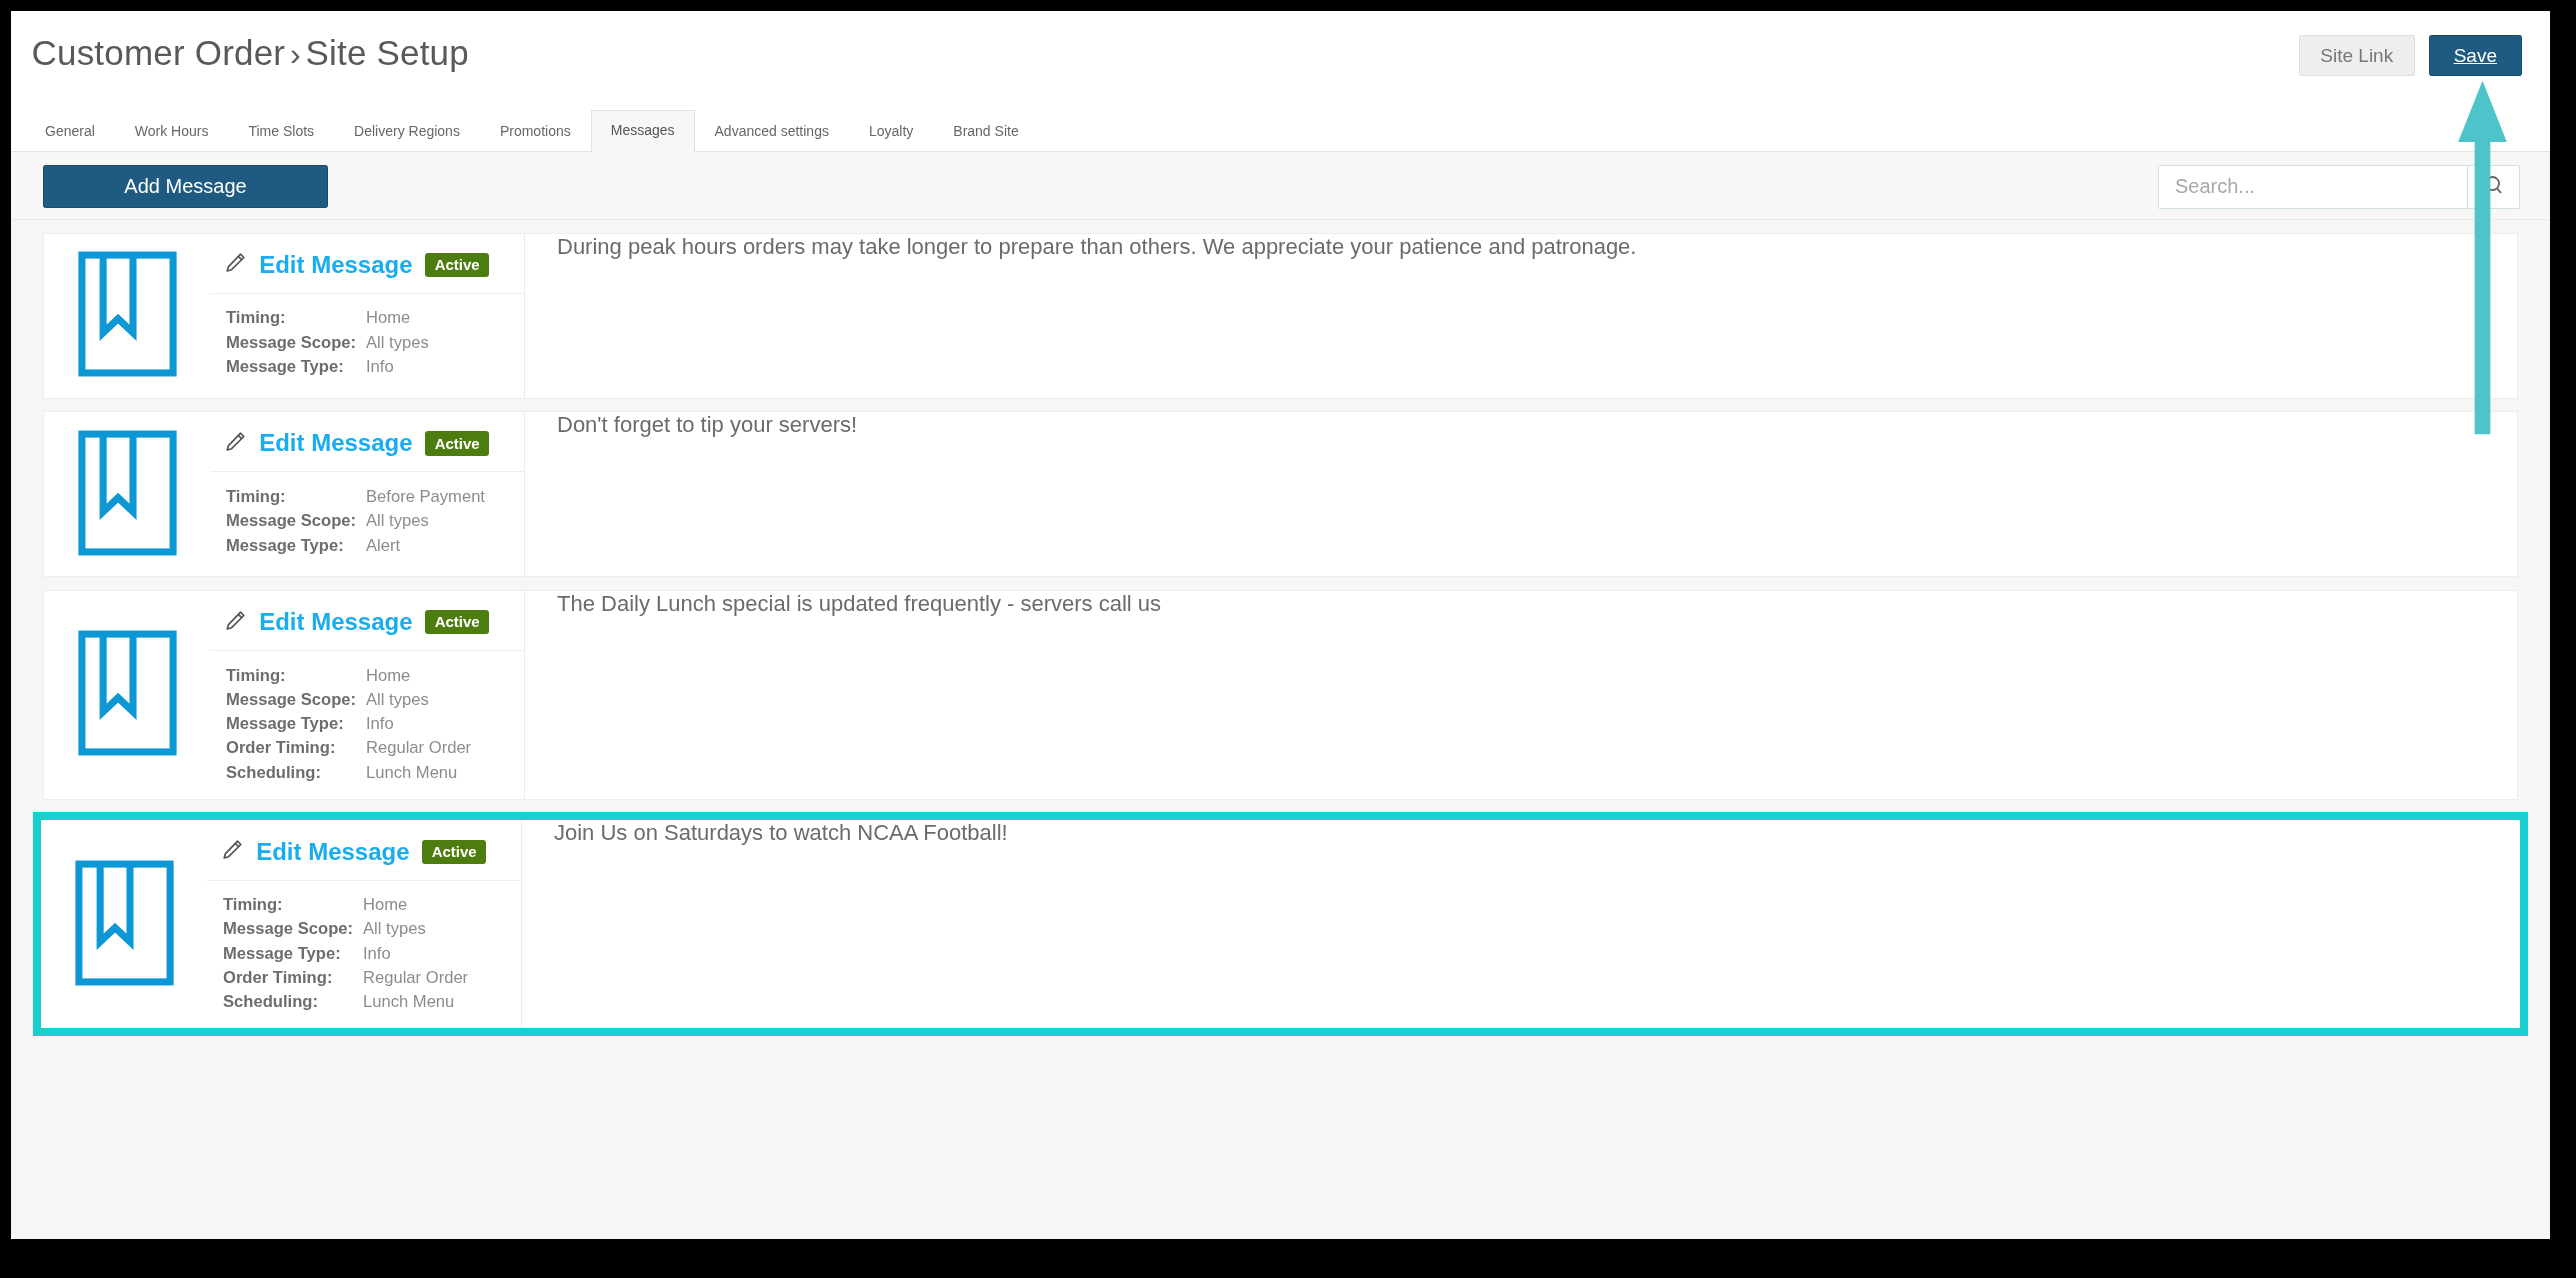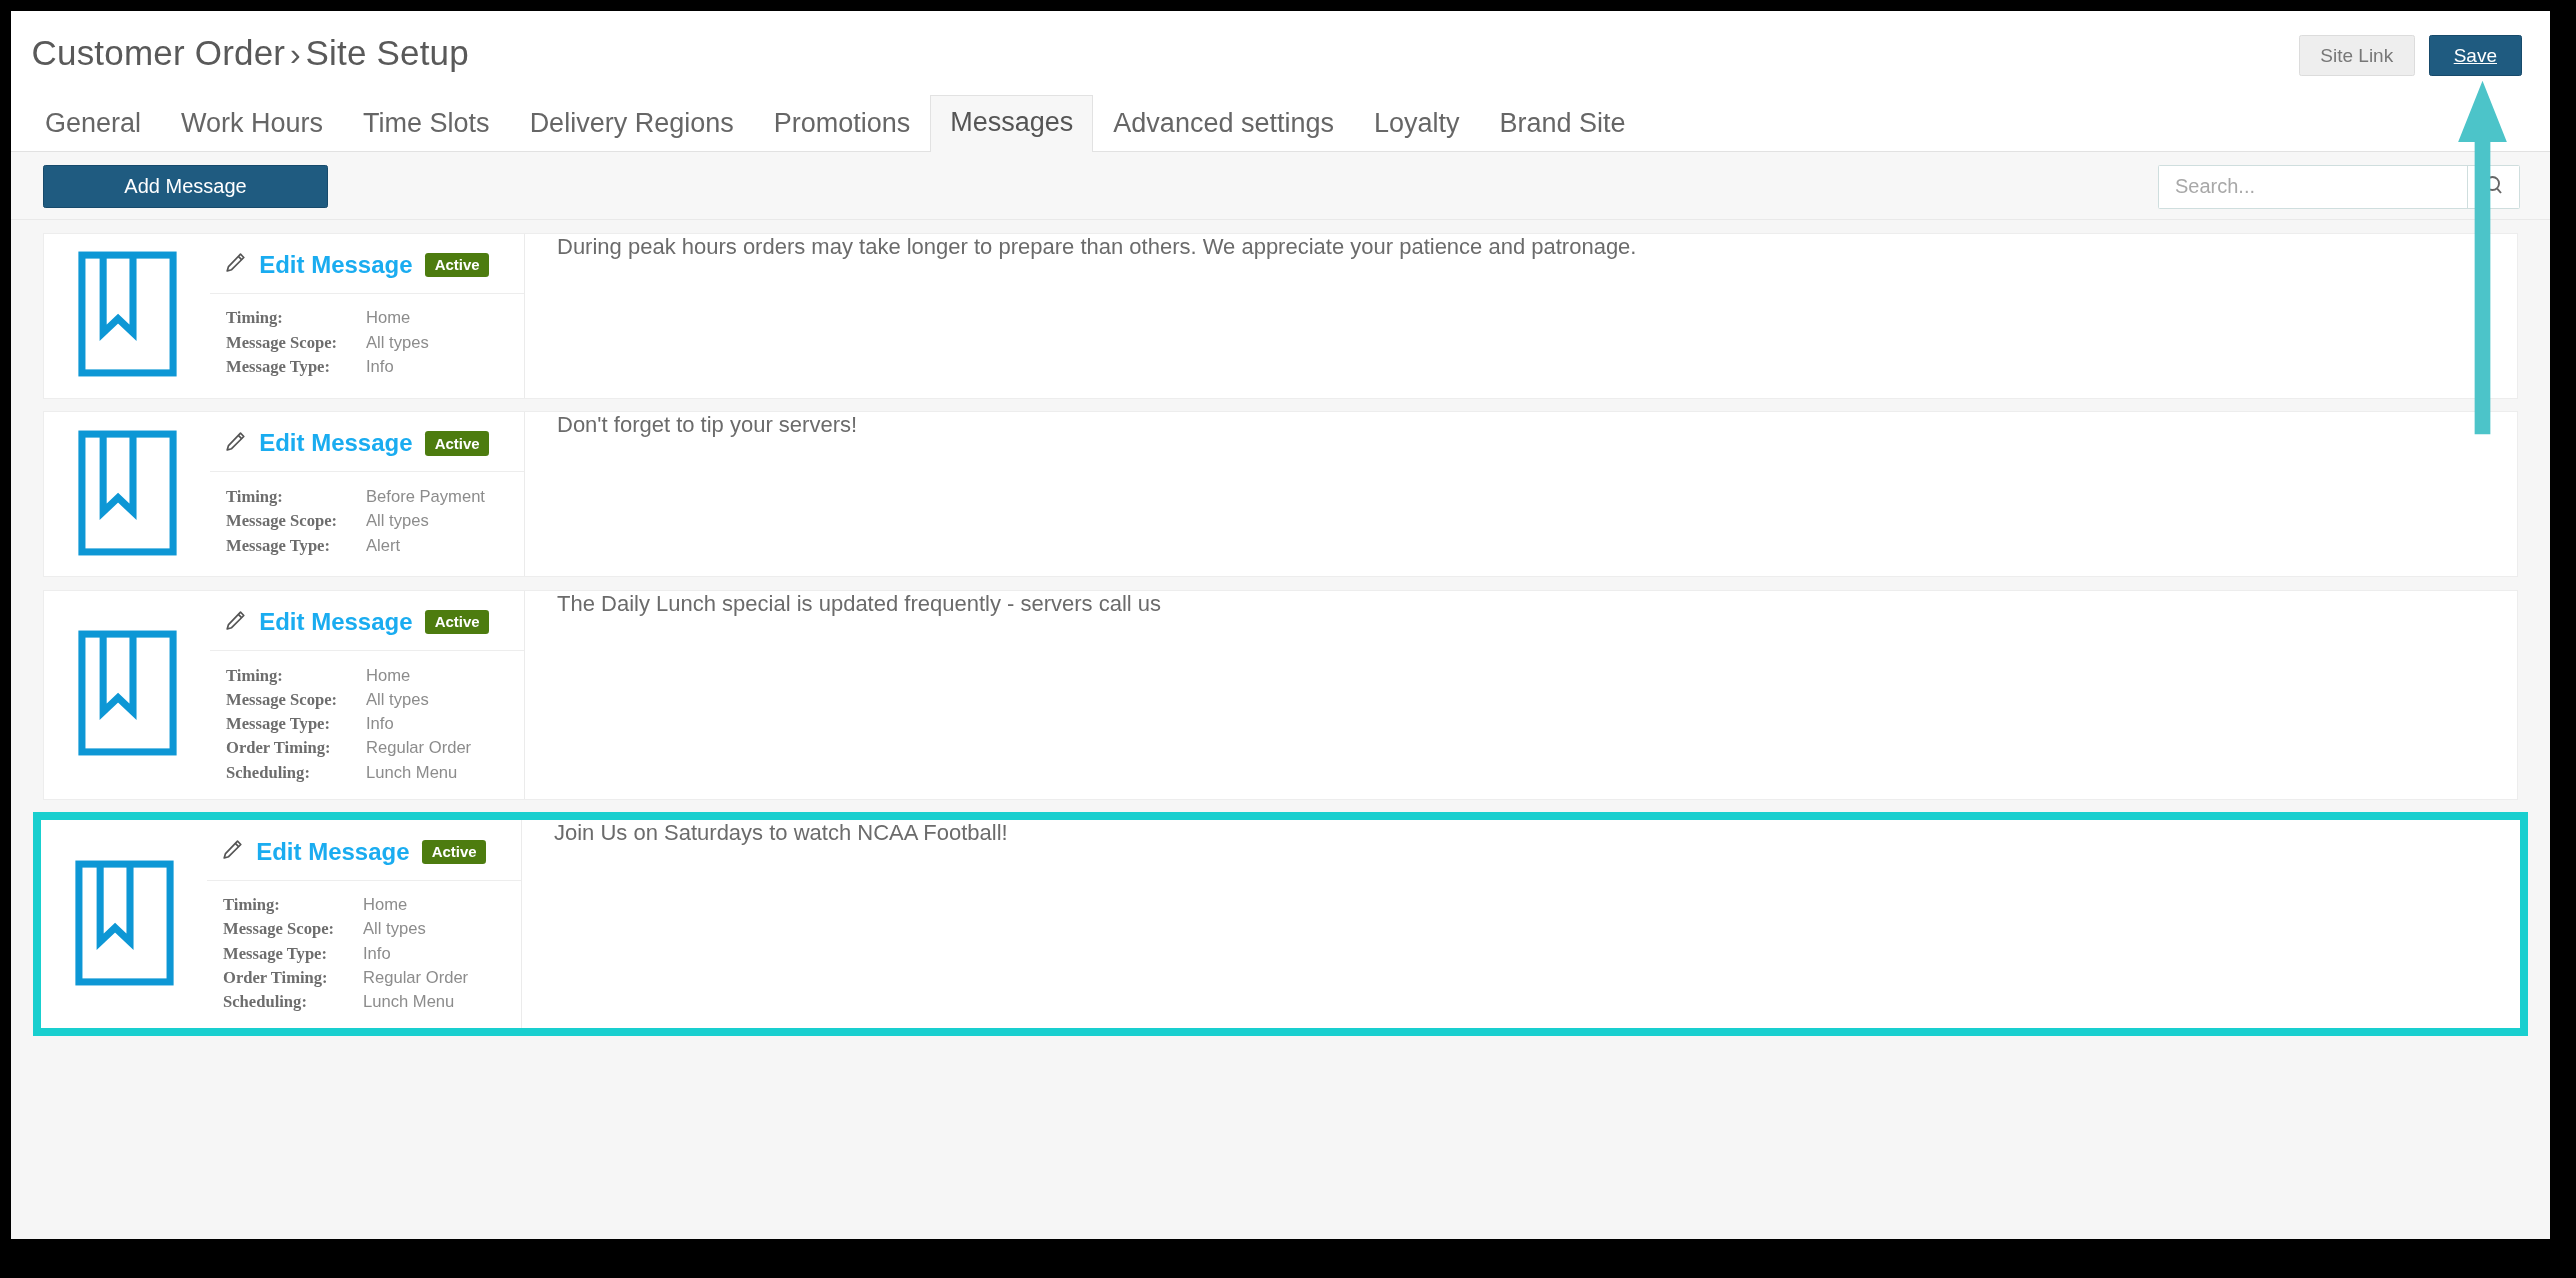--- a/index.html
+++ b/index.html
@@ -64,21 +64,21 @@
   .tabbar {
     position: relative;
     height: 57px;
     background: #ffffff;
     border-bottom: 1.6px solid #e2e2e2;
     display: flex;
     align-items: flex-end;
     padding-left: 14px;
   }
   .tab {
-    font-size: 27px;
+    font-size: 14px;
     color: #666666;
     padding: 11px 19px 14px 19px;
     cursor: pointer;
     white-space: nowrap;
     position: relative;
     top: 1.6px;
     border: 1.6px solid transparent;
     border-bottom: none;
     background: transparent;
   }
@@ -198,21 +198,20 @@
     padding-left: 16px;
     font-size: 16.6px;
     line-height: 1.46;
   }
   .meta-row { display: flex; }
   .meta-key {
     width: 140px;
     flex: 0 0 140px;
     font-weight: bold;
     color: #6d6d6d;
-    font-family: Liberation Serif, serif;
   }
   .meta-val { color: #8c8c8c; }
 
   .msg-col {
     flex: 1 1 auto;
     display: flex;
     align-items: flex-start;
     padding: 0 32px;
   }
   .msg-text {

